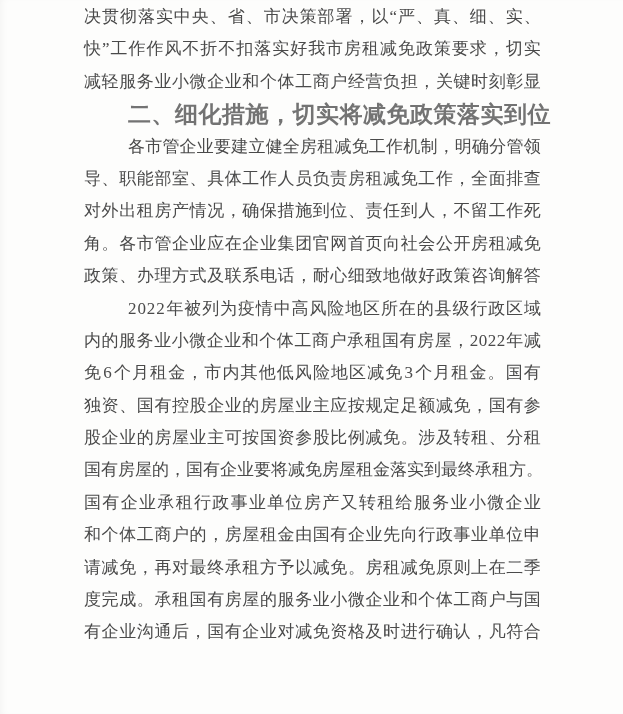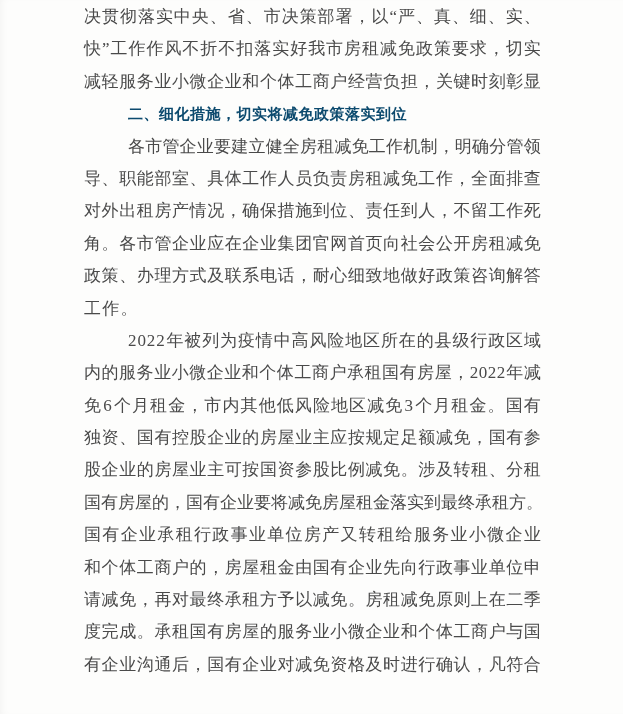--- a/index.html
+++ b/index.html
@@ -35,22 +35,22 @@
     display: flex;
     justify-content: space-between;
     align-items: center;
   }
   .just span { flex: 0 0 auto; display: inline-block; }
   .indent { padding-left: 44px; }
   .left { letter-spacing: 1.2px; }
   .heading {
     font-family: "Liberation Sans", "DejaVu Sans", sans-serif;
     font-weight: 700;
-    font-size: 15px;
-    color: #0c4a6e;
+    font-size: 23px;
+    color: #737373;
     padding-left: 44px;
     letter-spacing: 0.5px;
     white-space: nowrap;
   }
 </style>
 </head>
 <body>
 
 <div class="page">
   <div class="textblock">
@@ -270,21 +270,20 @@
         <span>地</span>
         <span>做</span>
         <span>好</span>
         <span>政</span>
         <span>策</span>
         <span>咨</span>
         <span>询</span>
         <span>解</span>
         <span>答</span>
       </div>
-    <div class="line left">工作。</div>
     <div class="line just indent">
         <span>2</span>
         <span>0</span>
         <span>2</span>
         <span>2</span>
         <span> </span>
         <span>年</span>
         <span>被</span>
         <span>列</span>
         <span>为</span>

